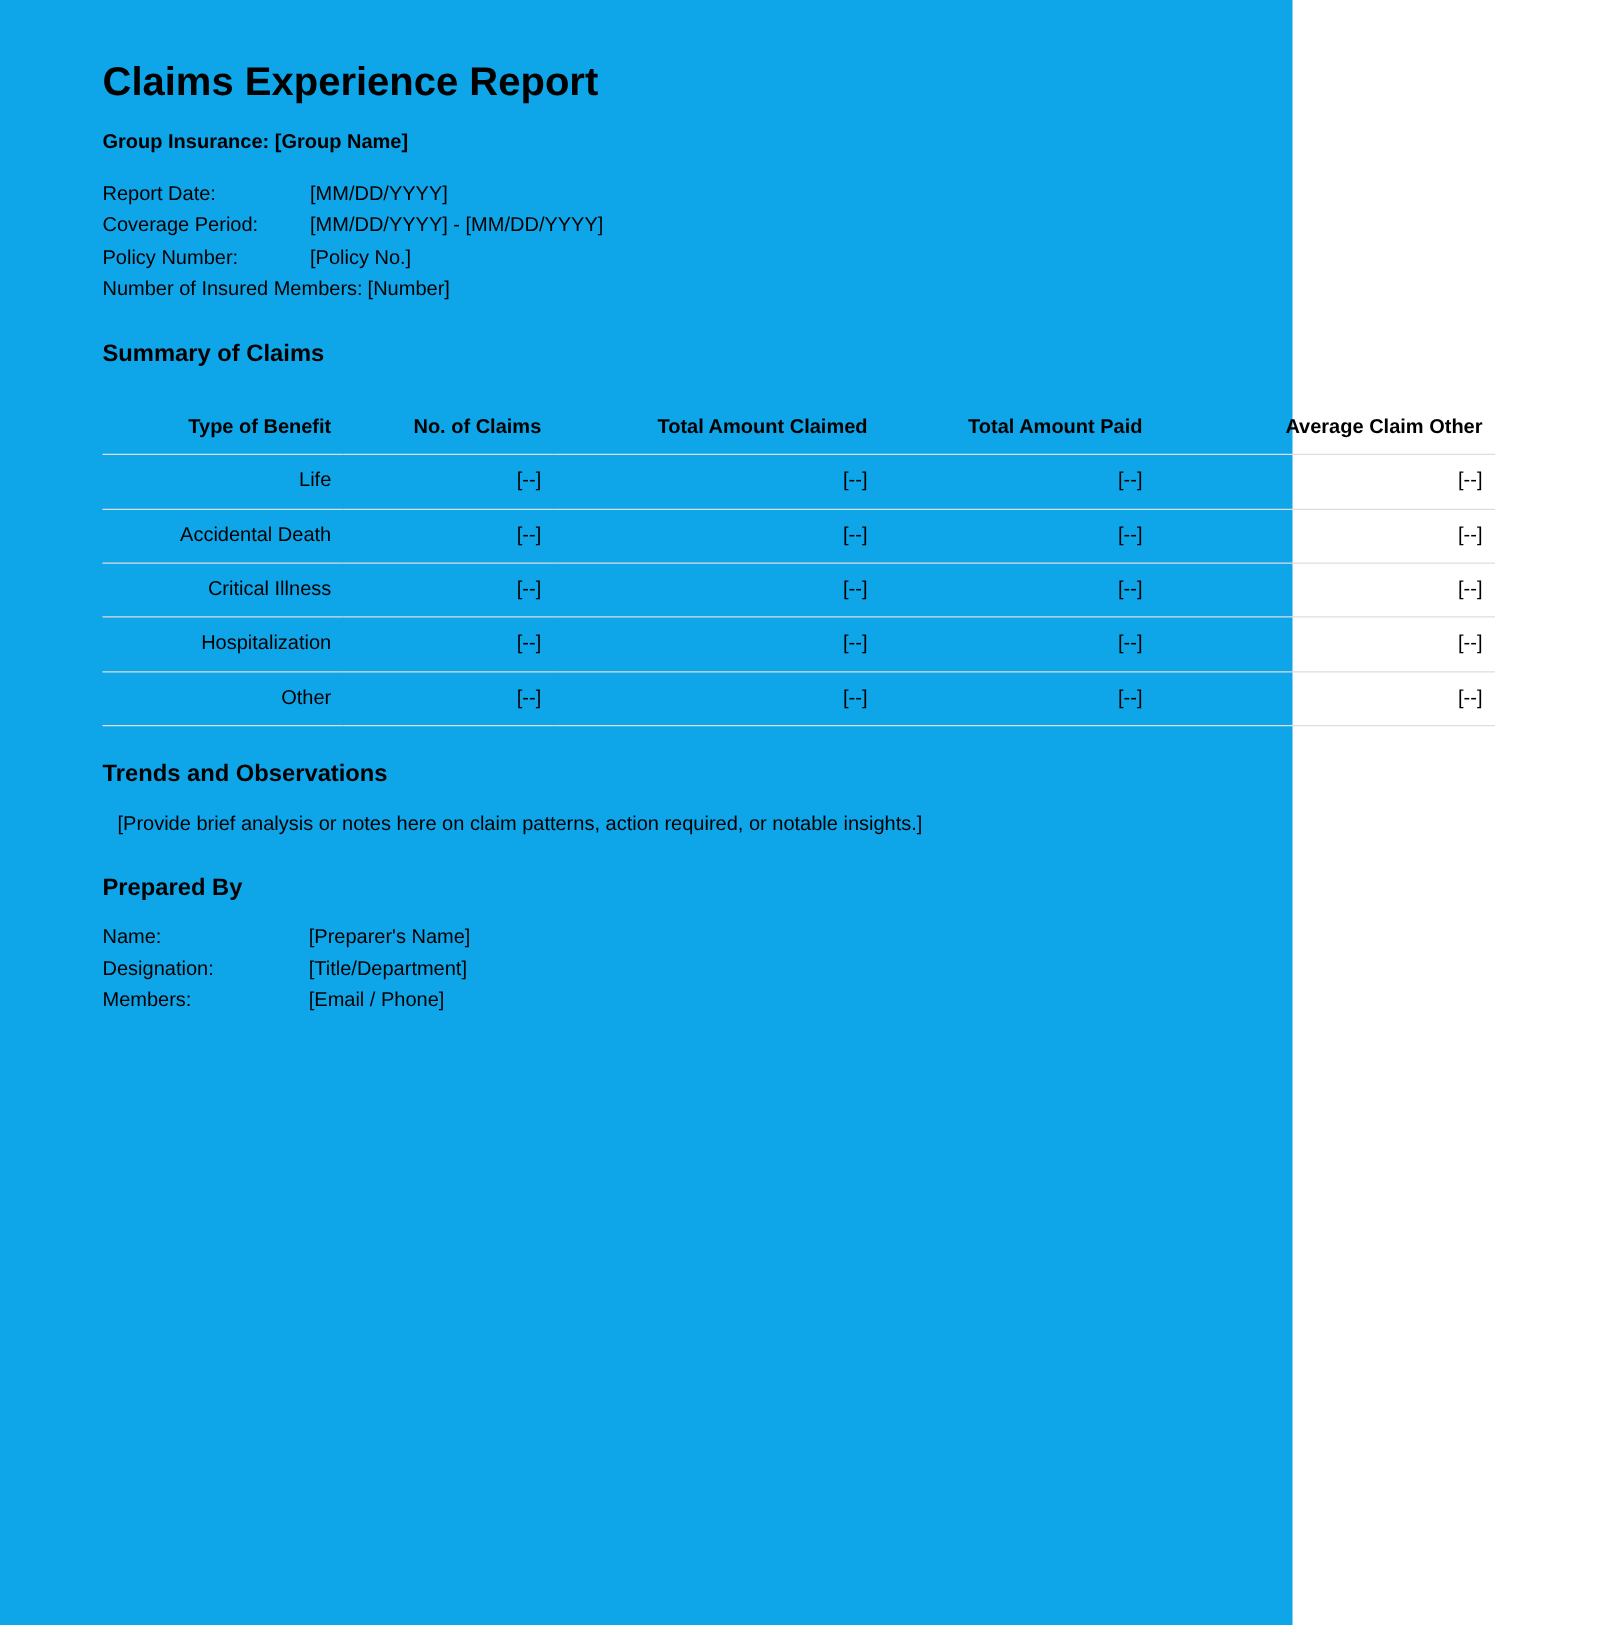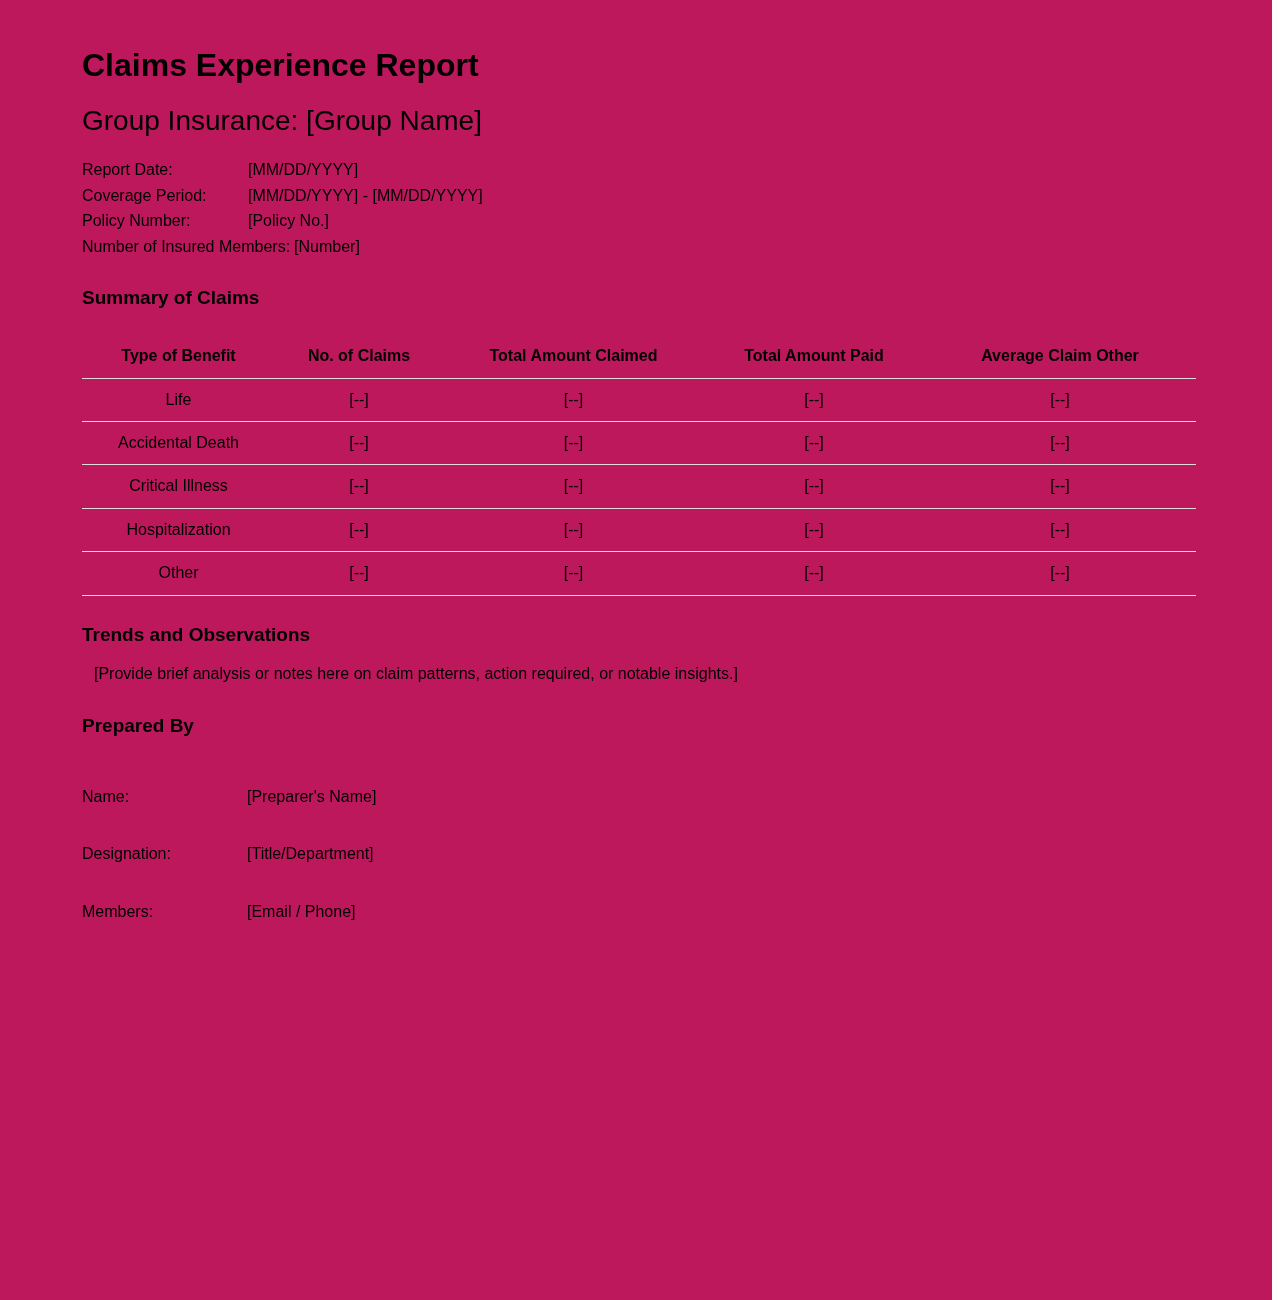--- a/index.html
+++ b/index.html
@@ -12,66 +12,65 @@
     height: 1300px;
     overflow: hidden;
     box-sizing: border-box;
     color: #000000;
     font-family: "Liberation Sans", sans-serif;
     font-size: 16px;
     line-height: 1.6;
   }
   .page {
     box-sizing: border-box;
-    width: 1272px;
+    width: 1034px;
     min-height: 1300px;
     padding: 26px 82px 40px 82px;
-    background: #be185d;
+    background: #0ea5e9;
   }
   h1.report-title {
     font-size: 32px;
     line-height: 1.2;
     font-weight: bold;
     margin: 20px 0 0 0;
   }
   h2.report-subtitle {
-    font-size: 28px;
+    font-size: 16px;
     line-height: 1.2;
-    font-weight: normal;
+    font-weight: bold;
     margin: 20px 0 0 0;
   }
   .meta-block {
     margin: 19px 0 0 0;
   }
   .meta-row { }
   .meta-label {
     font-weight: normal;
     display: inline-block;
     min-width: 162px;
     margin-right: 4px;
   }
   .prepared-block .meta-label {
     min-width: 161px;
-    margin-top: 32px;
   }
   h3.section-heading {
     font-size: 19px;
     line-height: 1.2;
     font-weight: bold;
     margin: 28px 0 0 0;
   }
   table.claims-table {
     border-collapse: collapse;
     table-layout: fixed;
     width: 1114px;
     margin: 25px 0 0 0;
   }
   table.claims-table th,
   table.claims-table td {
-    text-align: center;
+    text-align: right;
     vertical-align: middle;
     padding: 10px 10px;
     line-height: 1.4;
     font-size: 16px;
     border-bottom: 1px solid #dddddd;
   }
   table.claims-table th {
     font-weight: bold;
   }
   p.trends-note {

